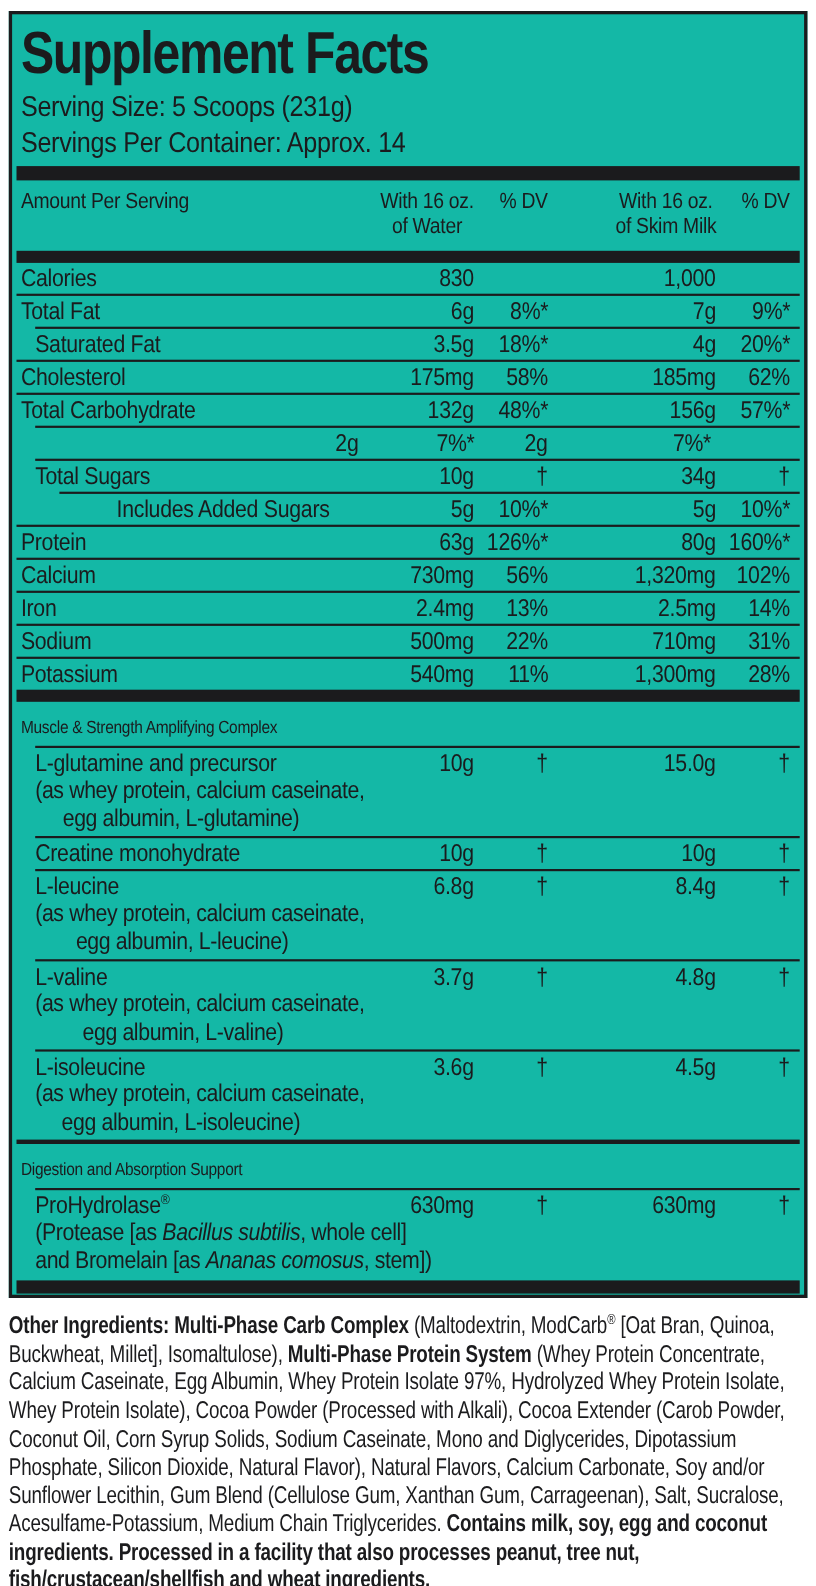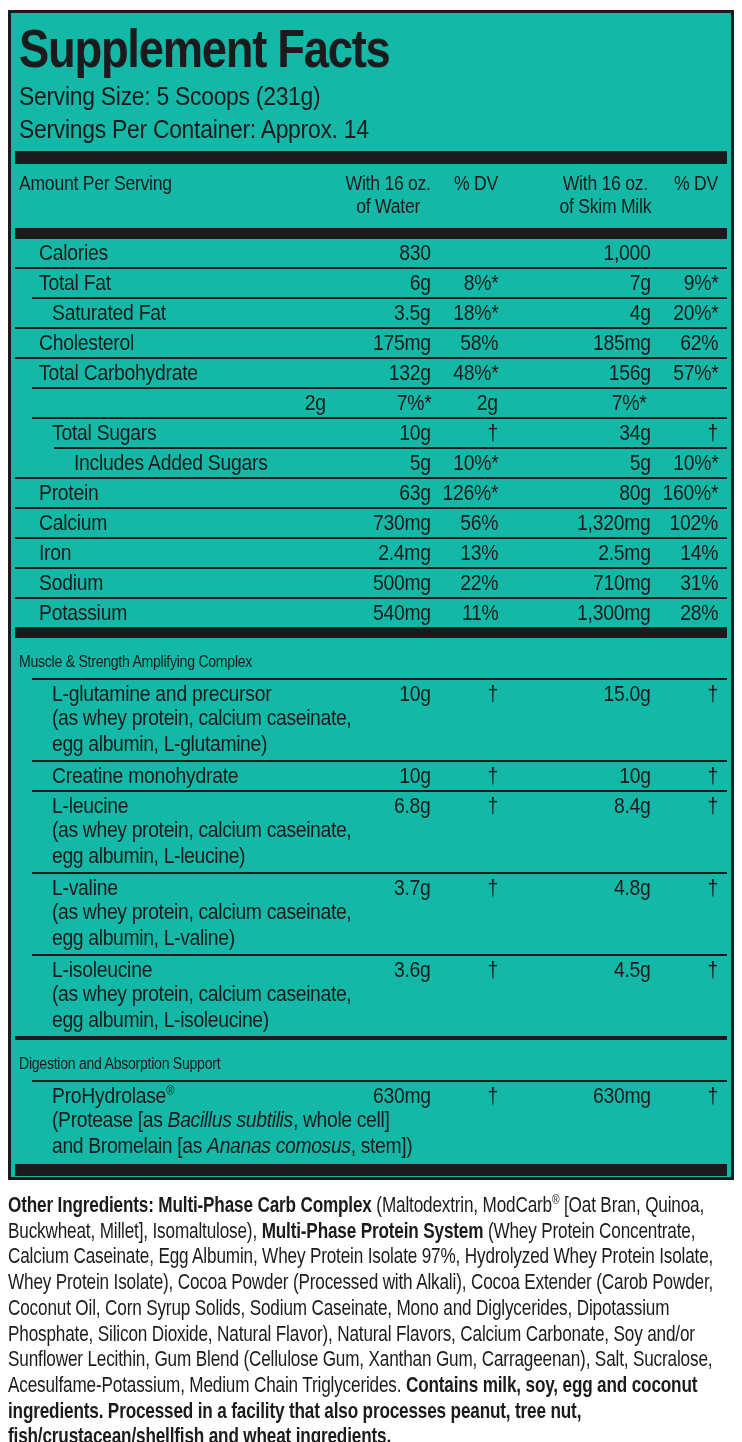--- a/index.html
+++ b/index.html
@@ -33,28 +33,28 @@
   }
   .serving-line { font-size: 26px; line-height: 33px; }
 
   .bar { background: #1b1b1d; margin: 0 -4px; }
   .bar-lg   { height: 13px; margin-top: 5px; }
   .bar-md   { height: 11px; }
   .foot-bar { height: 12px; margin-top: 2px; }
 
   .row { display: grid; grid-template-columns: 1fr 105px 67px 153px 72px; align-items: start; }
   .row.head { padding: 8px 0 10px 0; font-size: 20px; font-weight: normal; line-height: 23px; }
-  .row.body-row { padding: 2px 0 3px 0; font-size: 22px; line-height: 23px; margin-left: 20px; }
+  .row.body-row { padding: 2px 0 3px 0; font-size: 22px; line-height: 23px; }
   .cell { min-width: 0; }
   .cell.val { text-align: right; }
   .cell.mdv { padding-right: 5px; }
   .name.ind1 { padding-left: 13px; }
-  .name.ind2 { padding-left: 35px; }
+  .name.ind2 { padding-left: 35px; text-align: right; }
   .hdr2 { text-align: center; }
-  .subline { line-height: 26px; }
+  .subline { line-height: 26px; text-align: center; }
   .subline .cx { letter-spacing: -0.4px; }
   sup { font-size: 58%; vertical-align: super; line-height: 0; }
 
   .sep { height: 0; border-top: 2.5px solid #1b1b1d; margin-right: -4px; }
   .sep-full { margin-left: -4px; }
   .sep-ind1 { margin-left: 13px; }
   .sep-ind2 { margin-left: 35px; }
   .sep-medium { border-top-width: 4px; margin-left: -4px; }
 
   .section-header { font-size: 16px; font-weight: normal; line-height: 24px; padding: 12px 0 4px 0; }

